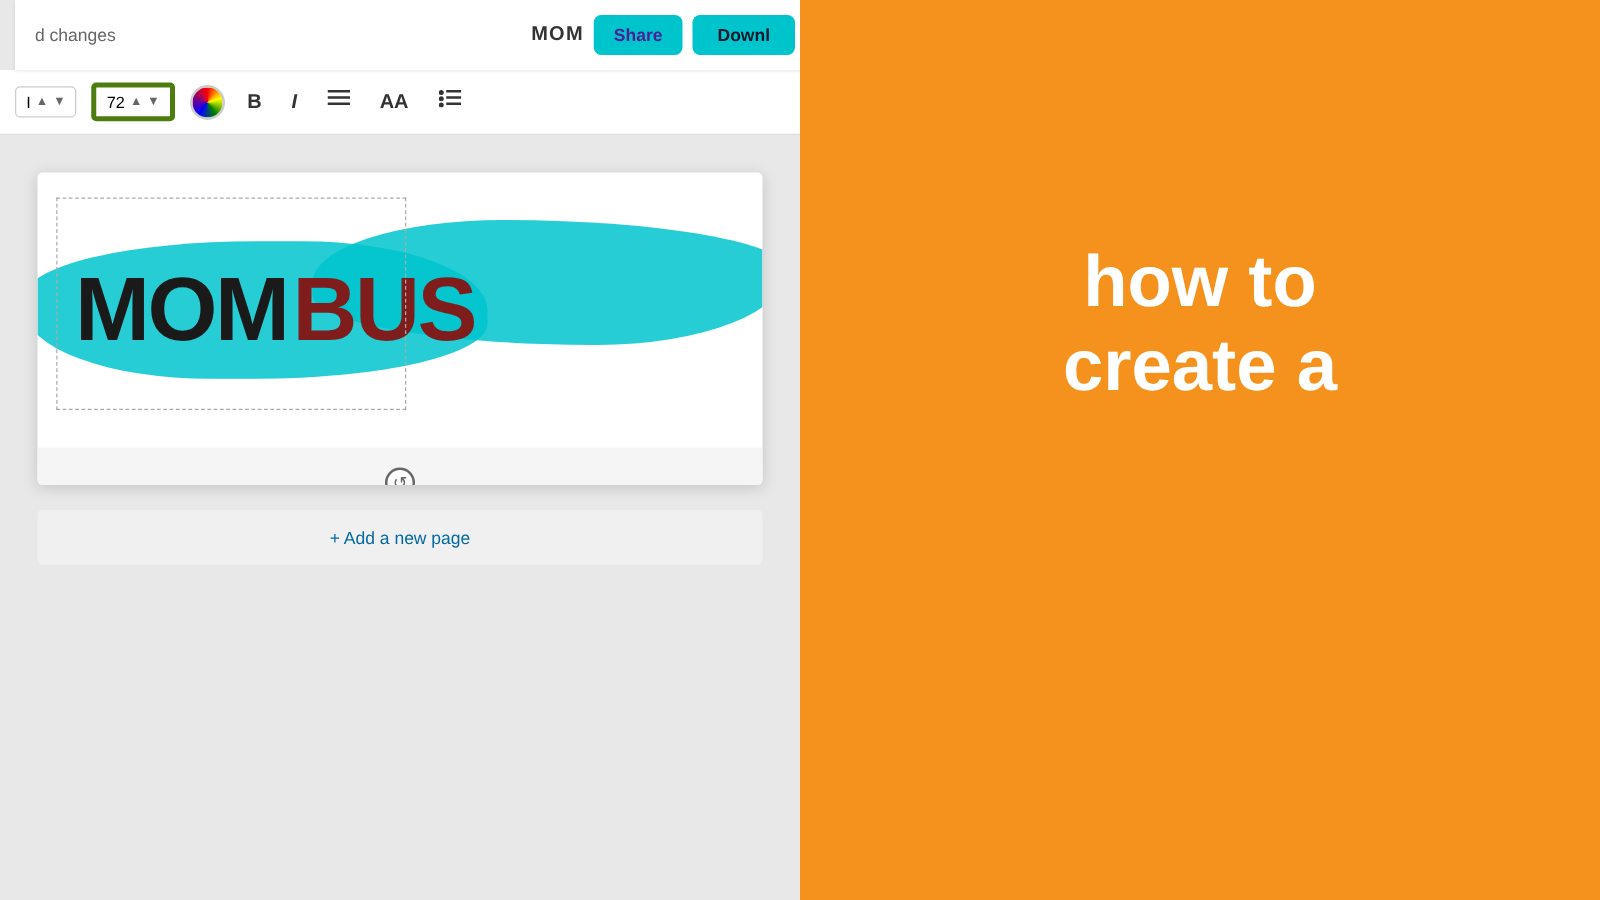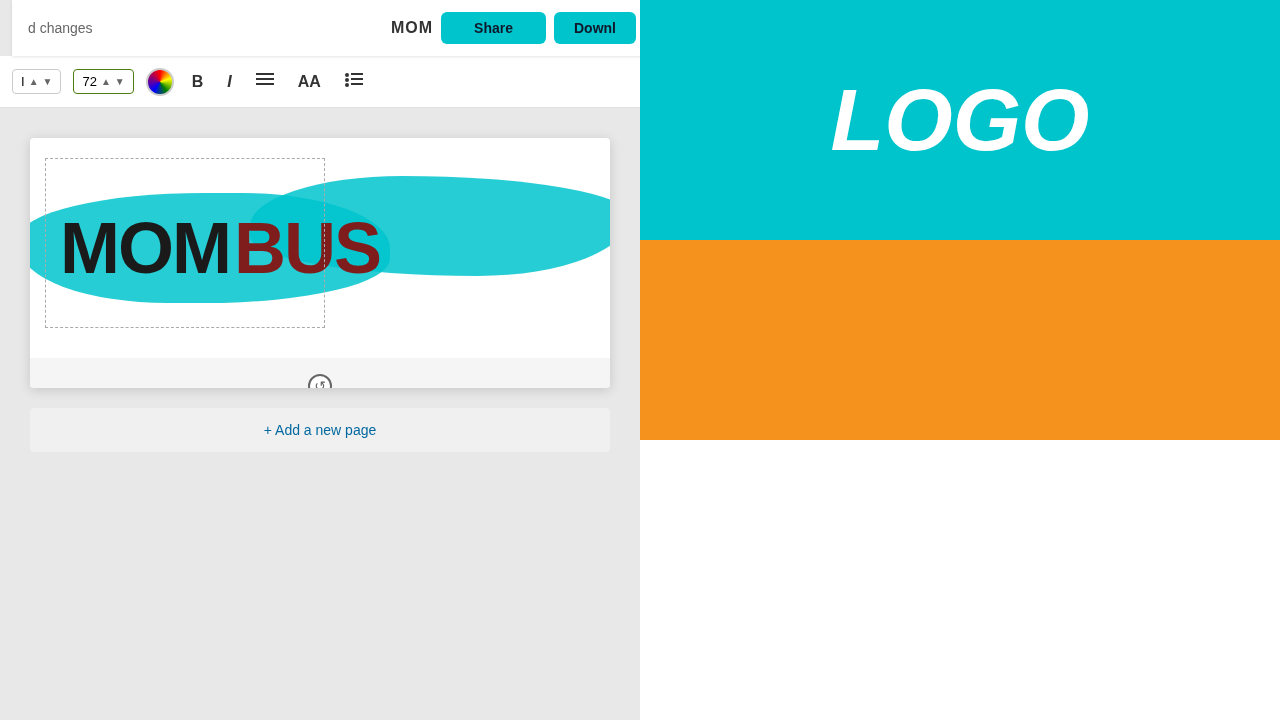--- a/index.html
+++ b/index.html
@@ -56,24 +56,24 @@
 
     .project-name {
       font-weight: bold;
       font-size: 16px;
       color: #333;
       letter-spacing: 1px;
     }
 
     .share-btn {
       background: #00c4cc;
-      color: #0f172a;
+      color: #4c1d95;
       border: none;
       border-radius: 6px;
-      padding: 8px 33px;
+      padding: 8px 16px;
       font-size: 14px;
       font-weight: 600;
       cursor: pointer;
     }
 
     .download-btn {
       background: #00c4cc;
       color: #0f172a;
       border: none;
       border-radius: 6px;
@@ -105,21 +105,21 @@
       font-size: 13px;
       min-width: 40px;
       justify-content: space-between;
     }
 
     .font-size-selector {
       display: flex;
       align-items: center;
       gap: 4px;
       padding: 4px 8px;
-      border: 1px solid #4d7c0f;
+      border: 4px solid #4d7c0f;
       border-radius: 4px;
       font-size: 13px;
       min-width: 60px;
       justify-content: space-between;
     }
 
     .chevron-icon {
       font-size: 10px;
       color: #666;
     }
@@ -423,24 +423,25 @@
       <div style="height:30px; background:#f5f5f5; display:flex; align-items:center; justify-content:center; position:relative;">
         <div class="rotation-handle">↺</div>
       </div>
     </div>
     <button class="add-page-btn">+ Add a new page</button>
   </div>
 </div>
 
 <div class="thumbnail-side">
 
-
-  <div class="teal-section">
-    <div class="thumbnail-logo">LOGO</div>
+  <div class="orange-section">
+    <div class="thumbnail-title">how to</div>
+    <div class="thumbnail-title">create a</div>
   </div>
+
 
   <div class="orange-bottom">
     <div style="text-align:center;">
       <div class="thumbnail-using">USING</div>
       <div class="thumbnail-canva">CANVA</div>
     </div>
   </div>
 </div>
 
 </body></html>

